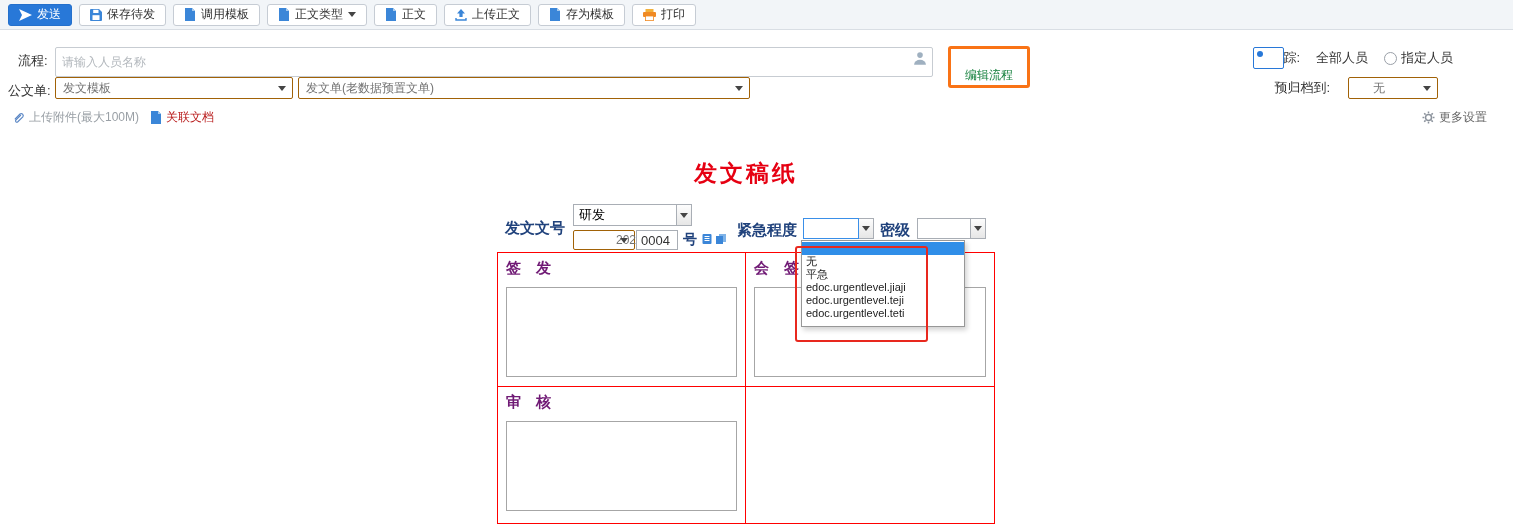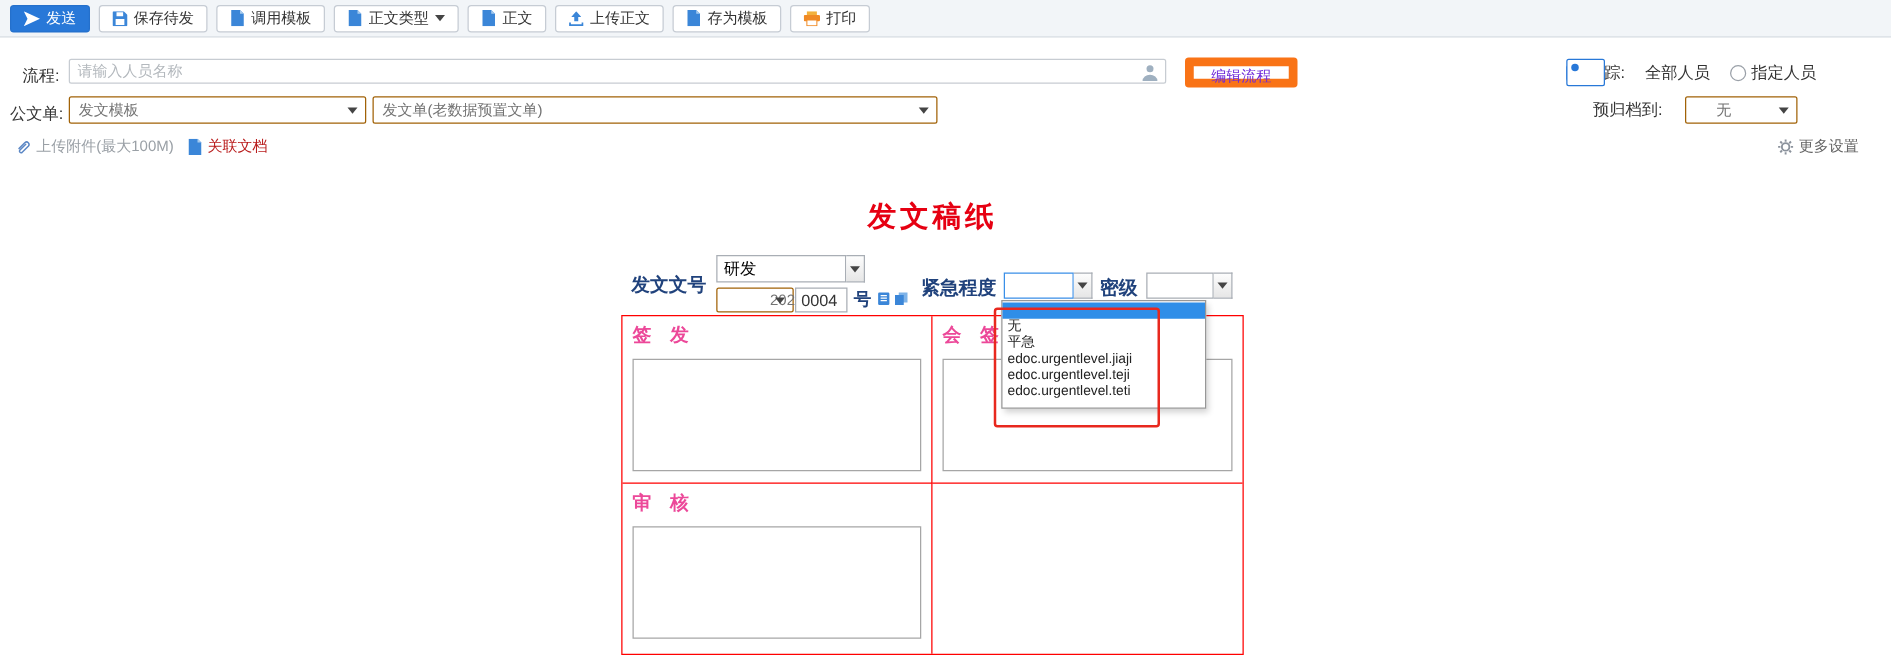--- a/index.html
+++ b/index.html
@@ -19,31 +19,31 @@
     height:22px; display:inline-flex; align-items:center; gap:5px;
     padding:0 10px; background:#fff; border:1px solid #c6ccd4; border-radius:3px;
     font-size:12px; color:#333; cursor:pointer; white-space:nowrap;
     font-family:inherit;
   }
   .tb-btn.primary{ background:#2878d8; border-color:#2470cc; color:#fff; }
   .ic{ display:inline-flex; align-items:center; }
 
   
   .flabel{ position:absolute; font-size:13px; color:#333; white-space:nowrap; }
-  .input-wrap{ position:absolute; top:47px; left:55px; width:878px; height:20px;
+  .input-wrap{ position:absolute; top:47px; left:55px; width:878px; height:30px;
     border:1px solid #c7ccd2; border-radius:2px; background:#fff; }
   .input-wrap input{
     border:none; outline:none; width:calc(100% - 26px); height:100%;
     padding:0 6px; font-size:12px; color:#333; font-family:inherit; background:transparent;
   }
   .input-wrap input::placeholder{ color:#b3b8bd; }
   .person-btn{ position:absolute; right:5px; top:3px; cursor:pointer; }
   .btn-plain{
-    position:absolute; height:24px; background:#fff; border:7px solid #f97316; border-radius:3px;
-    font-size:12px; color:#6d28d9; padding:0 14px; cursor:pointer; font-family:inherit;
+    position:absolute; height:24px; background:#fff; border:3px solid #f97316; border-radius:3px;
+    font-size:12px; color:#15803d; padding:18px 14px; cursor:pointer; font-family:inherit;
   }
   .hgroup{ position:absolute; display:flex; align-items:center; }
   .cb{ width:13px; height:13px; background:#2878d8; border-radius:2px; color:#fff;
        font-size:10px; line-height:13px; text-align:center; display:inline-block; cursor:pointer;}
   .radio{ width:13px; height:13px; border:1px solid #9aa0a8; border-radius:50%;
           background:#fff; display:inline-block; position:relative; cursor:pointer;}
   .radio.sel{ border-color:#2878d8; }
   .radio.sel::after{ content:""; position:absolute; left:2.5px; top:2.5px; width:6px; height:6px;
           border-radius:50%; background:#2878d8; }
   .sel{
@@ -83,21 +83,21 @@
 
   
   .paper-table{
     position:absolute; left:497px; top:252px; width:498px; height:272px;
     display:grid; grid-template-columns:248px 1fr; grid-template-rows:134px 1fr;
     border:1px solid #f00; background:#fff;
   }
   .cell{ padding:6px 8px 0 8px; position:relative; }
   .cell.br{ border-right:1px solid #f00; }
   .cell.bb{ border-bottom:1px solid #f00; }
-  .cell-label{ font-weight:bold; color:#ec4899; font-size:15px;
+  .cell-label{ font-weight:bold; color:#701a75; font-size:15px;
     font-family:"Liberation Serif","DejaVu Serif",serif; white-space:pre; }
   .cell-box{ margin-top:9px; height:90px; border:1px solid #a6a6a6; background:#fff; cursor:text; }
 
   
   .dropdown{
     position:absolute; left:801px; top:240px; width:164px; background:#fff;
     border:1px solid #979797; box-shadow:2px 3px 5px rgba(0,0,0,.18);
     z-index:10; padding:1px 0 6px 0;
   }
   .dd-item{ height:13px; line-height:13px; font-size:11px; padding:0 4px; color:#222;

